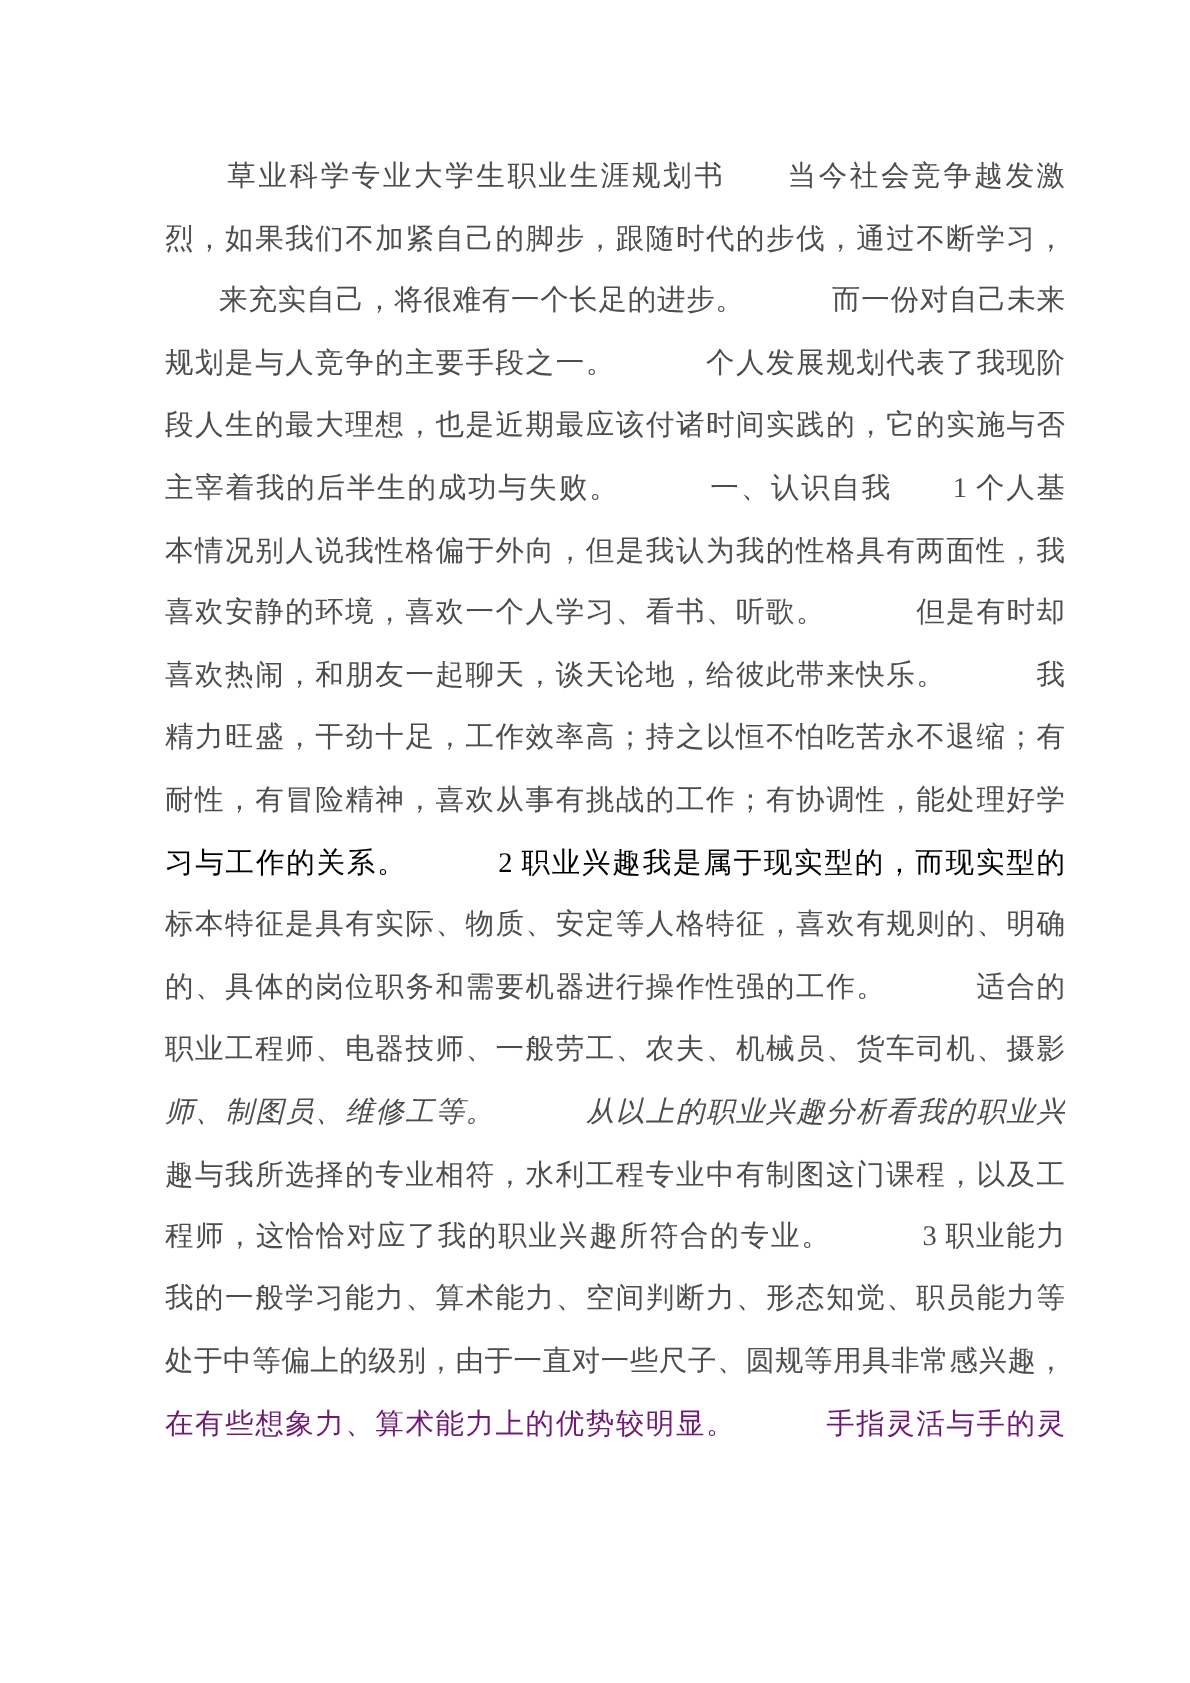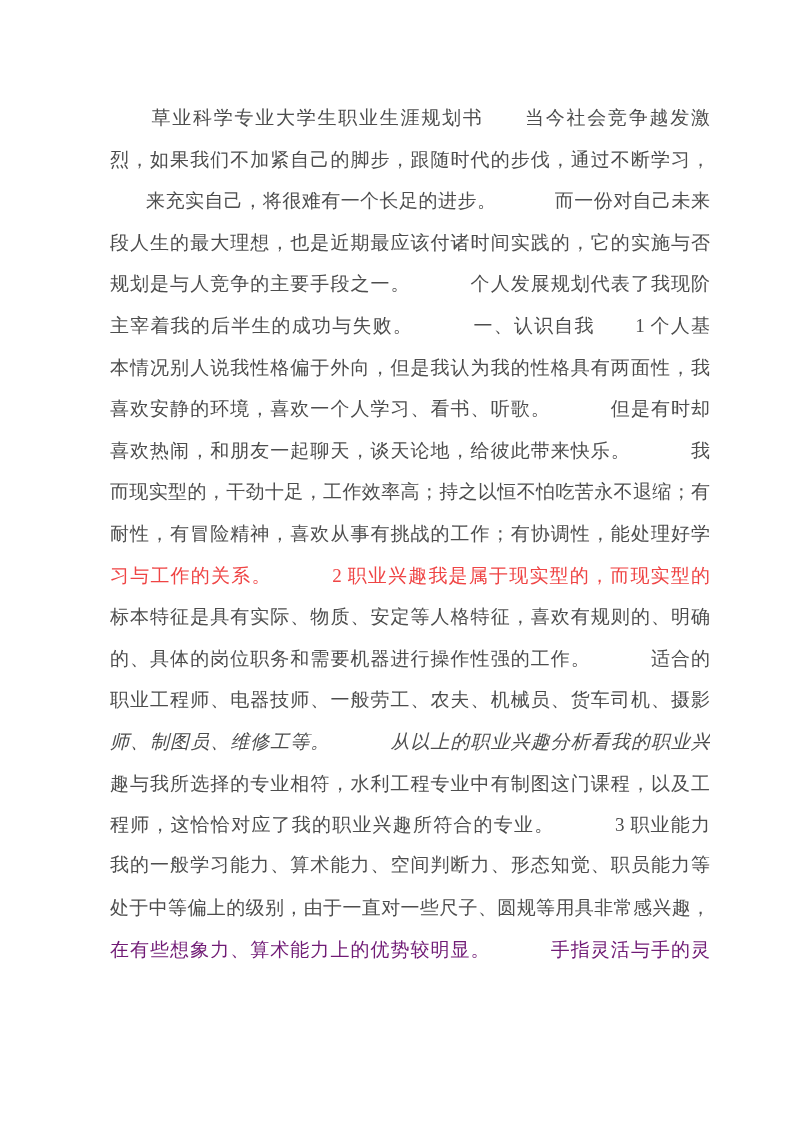--- a/index.html
+++ b/index.html
@@ -34,29 +34,29 @@
   }
 </style>
 </head>
 <body>
 
 <div class="page" style="background: rgb(255, 255, 255);">
   <div class="doc-body">
       <div class="doc-line" style="color: rgb(77, 77, 77);">　　草业科学专业大学生职业生涯规划书　　当今社会竞争越发激</div>
       <div class="doc-line" style="color: rgb(77, 77, 77);">烈，如果我们不加紧自己的脚步，跟随时代的步伐，通过不断学习，</div>
       <div class="doc-line" style="color: rgb(77, 77, 77); margin-left: 36px;">来充实自己，将很难有一个长足的进步。　　　而一份对自己未来的</div>
+      <div class="doc-line" style="color: rgb(77, 77, 77);">规划是与人竞争的主要手段之一。　　　个人发展规划代表了我现阶</div>
       <div class="doc-line" style="color: rgb(77, 77, 77);">段人生的最大理想，也是近期最应该付诸时间实践的，它的实施与否</div>
-      <div class="doc-line" style="color: rgb(77, 77, 77);">规划是与人竞争的主要手段之一。　　　个人发展规划代表了我现阶</div>
       <div class="doc-line" style="color: rgb(77, 77, 77);">主宰着我的后半生的成功与失败。　　　一、认识自我　　1 个人基</div>
       <div class="doc-line" style="color: rgb(77, 77, 77);">本情况别人说我性格偏于外向，但是我认为我的性格具有两面性，我</div>
       <div class="doc-line" style="color: rgb(77, 77, 77);">喜欢安静的环境，喜欢一个人学习、看书、听歌。　　　但是有时却</div>
       <div class="doc-line" style="color: rgb(77, 77, 77);">喜欢热闹，和朋友一起聊天，谈天论地，给彼此带来快乐。　　　我</div>
-      <div class="doc-line" style="color: rgb(77, 77, 77);">而现实型的，干劲十足，工作效率高；持之以恒不怕吃苦永不退缩；有</div>
+      <div class="doc-line" style="color: rgb(77, 77, 77);">精力旺盛，干劲十足，工作效率高；持之以恒不怕吃苦永不退缩；有</div>
       <div class="doc-line" style="color: rgb(77, 77, 77);">耐性，有冒险精神，喜欢从事有挑战的工作；有协调性，能处理好学</div>
-      <div class="doc-line" style="color: #ef4444;">习与工作的关系。　　　2 职业兴趣我是属于现实型的，而现实型的</div>
+      <div class="doc-line" style="color: #000000;">习与工作的关系。　　　2 职业兴趣我是属于现实型的，而现实型的</div>
       <div class="doc-line" style="color: rgb(77, 77, 77);">标本特征是具有实际、物质、安定等人格特征，喜欢有规则的、明确</div>
       <div class="doc-line" style="color: rgb(77, 77, 77);">的、具体的岗位职务和需要机器进行操作性强的工作。　　　适合的</div>
       <div class="doc-line" style="color: rgb(77, 77, 77);">职业工程师、电器技师、一般劳工、农夫、机械员、货车司机、摄影</div>
       <div class="doc-line" style="color: rgb(77, 77, 77); font-style: italic;">师、制图员、维修工等。　　　从以上的职业兴趣分析看我的职业兴</div>
       <div class="doc-line" style="color: rgb(77, 77, 77);">趣与我所选择的专业相符，水利工程专业中有制图这门课程，以及工</div>
       <div class="doc-line" style="color: rgb(77, 77, 77);">程师，这恰恰对应了我的职业兴趣所符合的专业。　　　3 职业能力</div>
       <div class="doc-line" style="color: rgb(77, 77, 77); font-family: Liberation Mono, monospace;">我的一般学习能力、算术能力、空间判断力、形态知觉、职员能力等</div>
       <div class="doc-line" style="color: rgb(77, 77, 77);">处于中等偏上的级别，由于一直对一些尺子、圆规等用具非常感兴趣，</div>
       <div class="doc-line" style="color: #701a75;">在有些想象力、算术能力上的优势较明显。　　　手指灵活与手的灵</div>
     </div>

